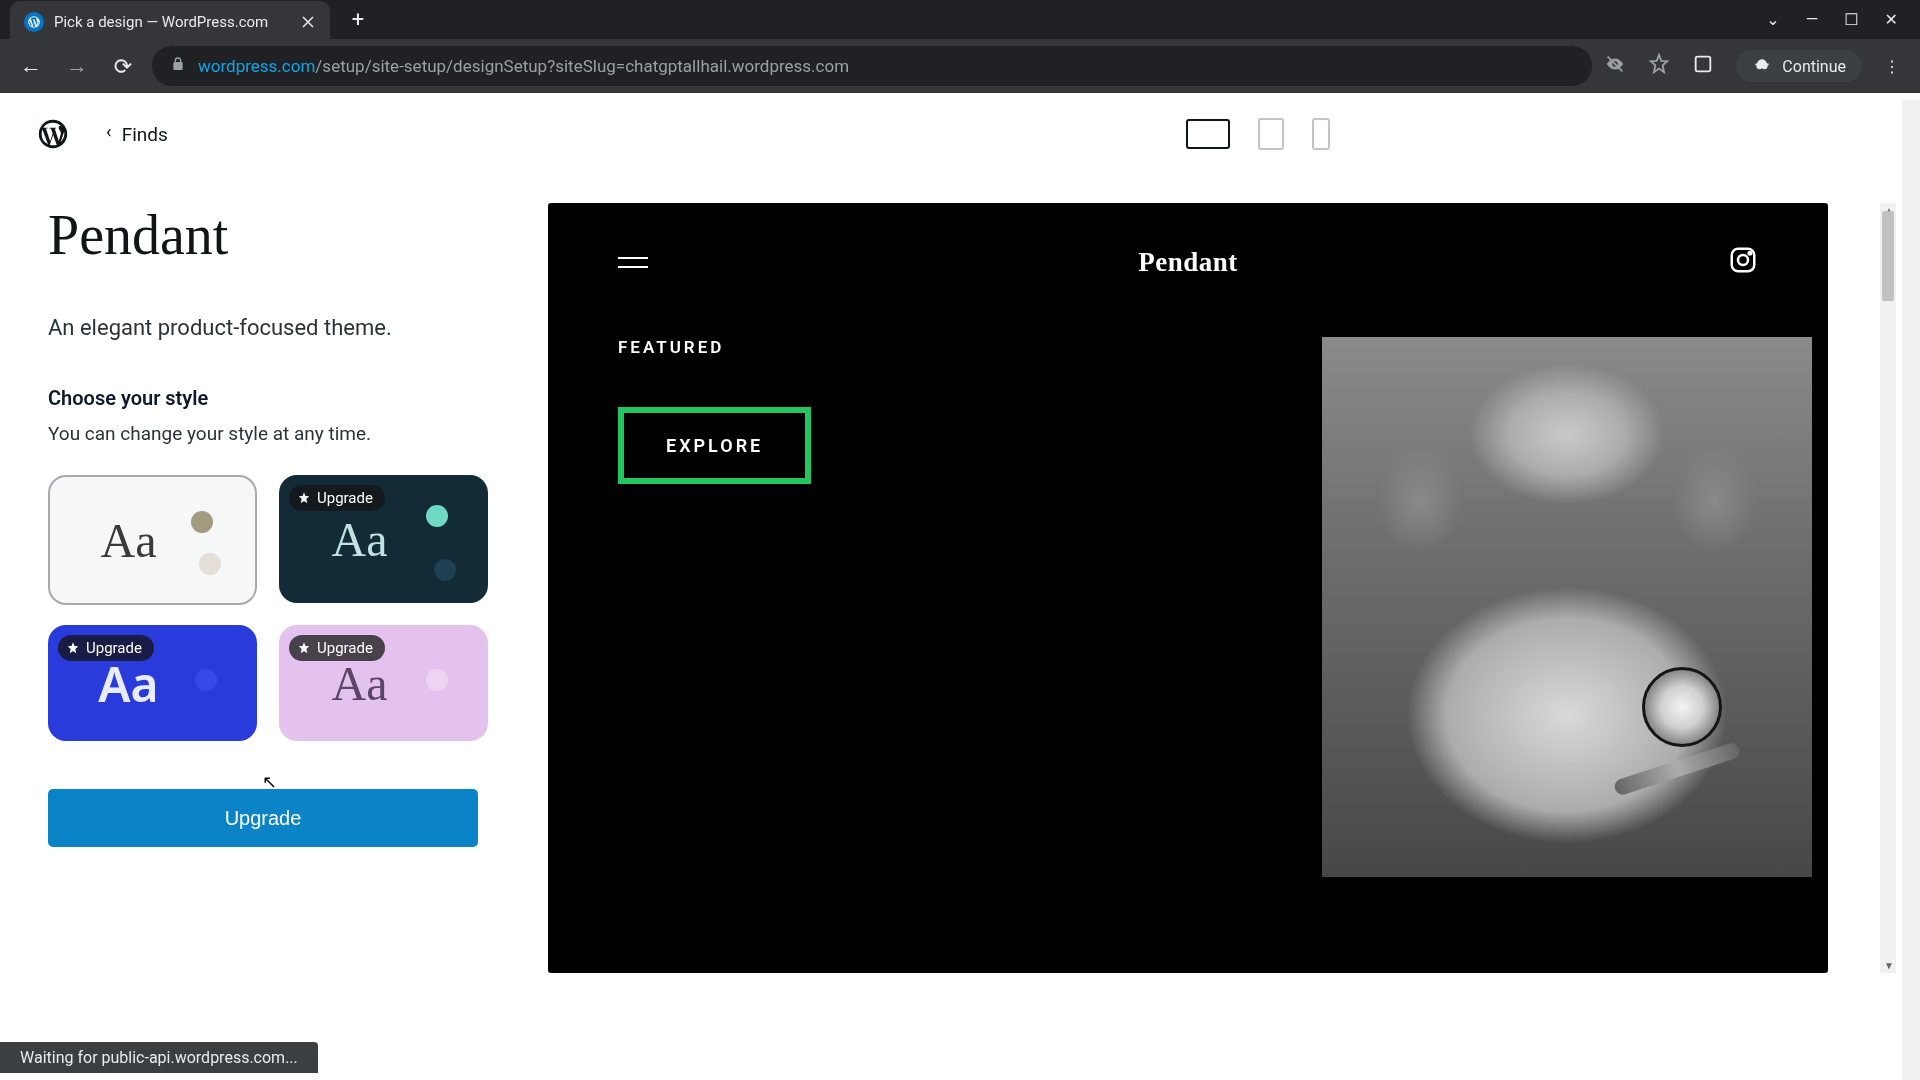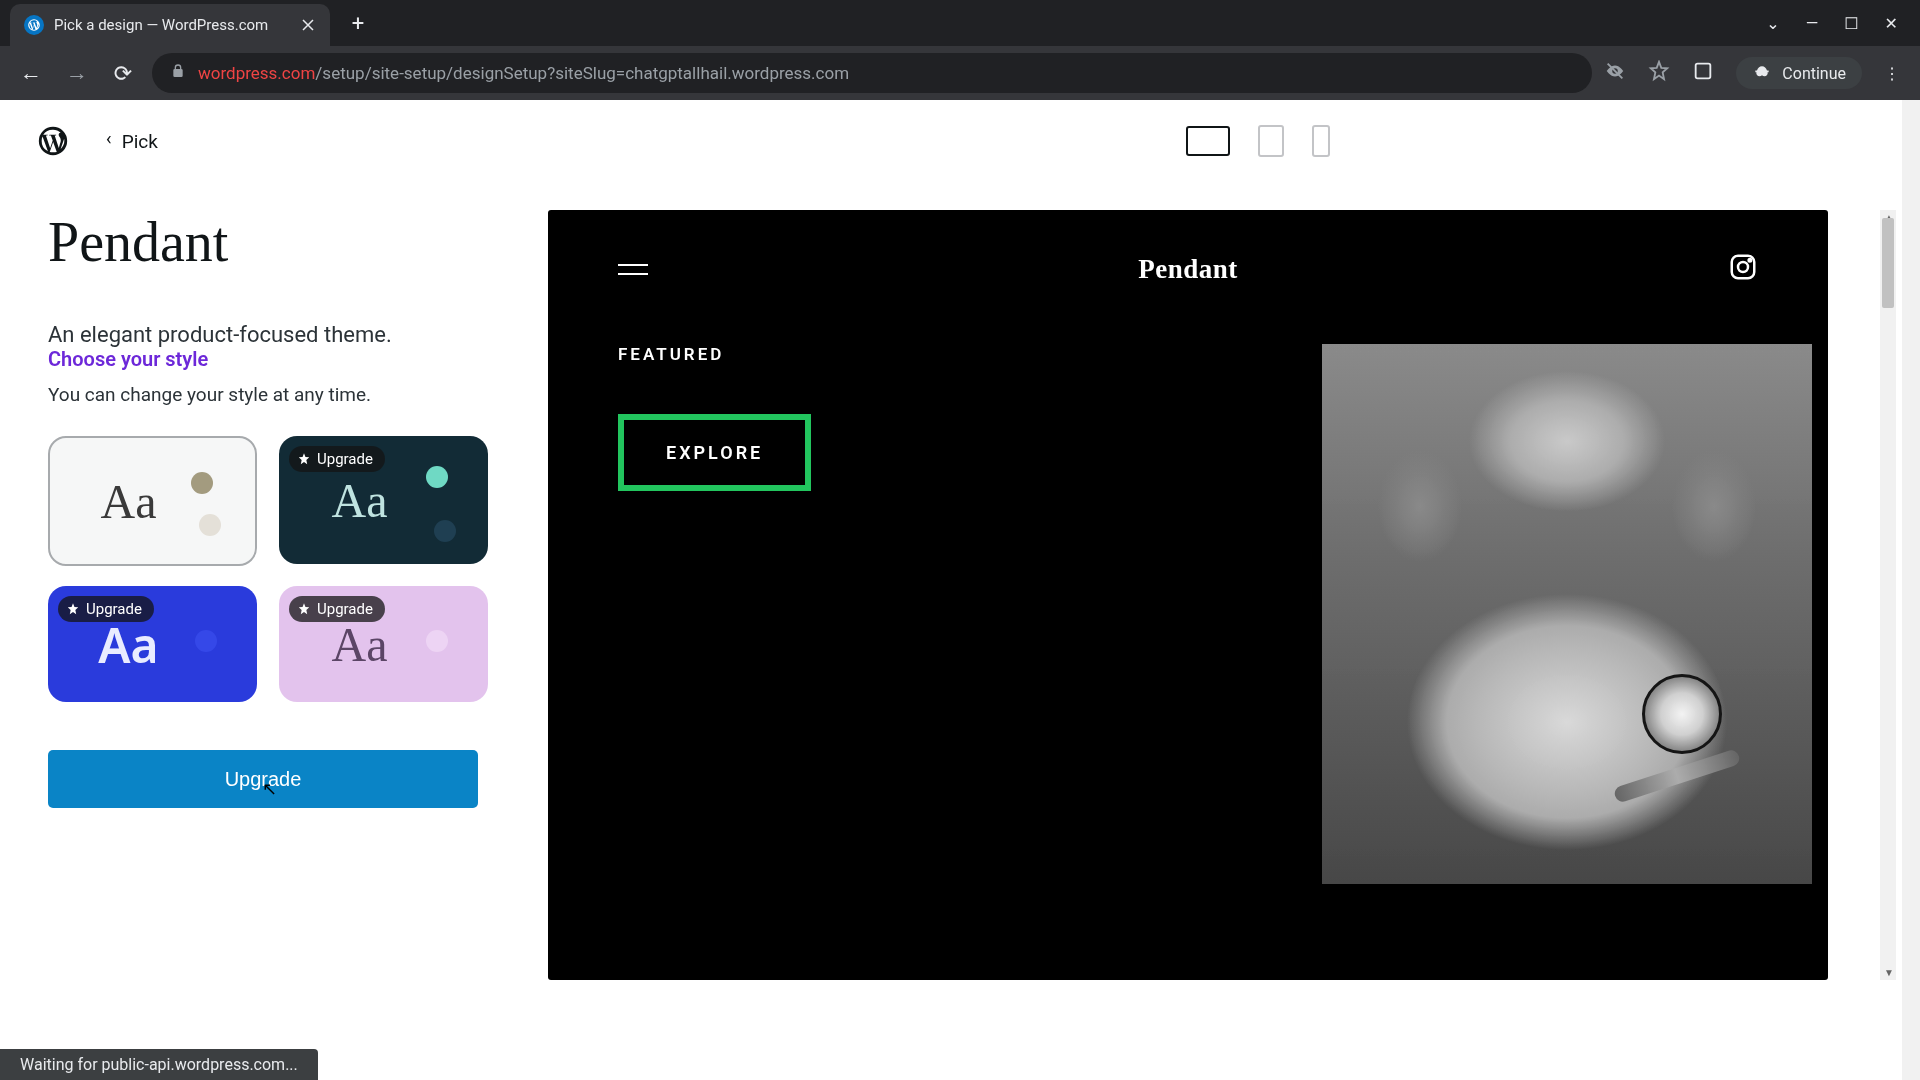--- a/index.html
+++ b/index.html
@@ -1,35 +1,35 @@
 <!DOCTYPE html>
 <html><head>
 <meta charset="utf-8">
 <style>
 * { margin: 0; padding: 0; box-sizing: border-box; }
 body { font-family: -apple-system, BlinkMacSystemFont, "Segoe UI", Roboto, sans-serif; background: #fff; overflow: hidden; width: 1920px; height: 1080px; }
 
 
 .browser-chrome { background: #202124; color: #e8eaed; }
-.tab-bar { display: flex; align-items: center; height: 46px; padding-left: 10px; }
+.tab-bar { display: flex; align-items: center; height: 39px; padding-left: 10px; }
 .tab { display: flex; align-items: center; gap: 10px; background: #35363a; border-radius: 10px 10px 0 0; padding: 0 14px; height: 42px; min-width: 320px; margin-top: 4px; }
 .tab-favicon { width: 20px; height: 20px; border-radius: 50%; background: #0675c4; display: flex; align-items: center; justify-content: center; }
 .tab-favicon svg { width: 14px; height: 14px; fill: #fff; }
 .tab-title { font-size: 15px; color: #e8eaed; }
 .tab-close { margin-left: auto; width: 16px; height: 16px; display:flex; align-items:center; justify-content:center; }
 .new-tab { width: 36px; height: 36px; display: flex; align-items: center; justify-content: center; font-size: 22px; color: #e8eaed; margin-left: 10px; }
 .window-controls { margin-left: auto; display: flex; gap: 26px; padding-right: 22px; }
 .window-controls span { font-size: 16px; color: #e8eaed; }
 
 .addr-bar { display: flex; align-items: center; gap: 12px; background: #35363a; padding: 8px 14px; height: 54px; }
 .nav-btn { width: 34px; height: 34px; display: flex; align-items: center; justify-content: center; color: #9aa0a6; font-size: 22px; }
 .nav-btn.active { color: #e8eaed; }
 .url-box { flex: 1; background: #202124; border-radius: 30px; height: 40px; display: flex; align-items: center; padding: 0 18px; gap: 12px; color: #9aa0a6; font-size: 17px; }
 .url-box .lock { color: #9aa0a6; }
-.url-box .domain { color: #ef4444; }
+.url-box .domain { color: #0ea5e9; }
 .addr-right { display: flex; align-items: center; gap: 22px; padding-right: 6px; }
 .incognito-badge { display: flex; align-items: center; gap: 10px; background: #3c4043; border-radius: 20px; padding: 6px 16px; }
 .incognito-badge svg { width: 20px; height: 20px; fill: #e8eaed; }
 
 
 .page { position: relative; background: #fff; height: calc(1080px - 100px); }
 .topbar { display: flex; align-items: center; padding: 24px 40px 12px 36px; }
 .wp-logo { width: 34px; height: 34px; display: flex; align-items: center; justify-content: center; }
 .wp-logo svg { width: 34px; height: 34px; fill: #101517; }
 .back-link { display: flex; align-items: center; gap: 10px; margin-left: 36px; font-size: 19px; color: #101517; }
@@ -38,21 +38,21 @@
 .device { width: 40px; height: 30px; border: 2px solid #c3c4c7; border-radius: 3px; position: relative; }
 .device.desktop { border-color: #101517; width: 44px; height: 30px; }
 .device.tablet { width: 26px; height: 32px; }
 .device.mobile { width: 18px; height: 32px; }
 
 .content-row { display: flex; padding: 0 40px 0 48px; gap: 60px; }
 
 .sidebar { width: 440px; flex-shrink: 0; padding-top: 40px; }
 .theme-title { font-family: Georgia, 'Times New Roman', serif; font-size: 56px; font-weight: 400; color: #101517; }
 .theme-desc { font-size: 22px; color: #2c3338; margin-top: 48px; }
-.sec-heading { font-size: 20px; font-weight: 600; color: #6d28d9; }
+.sec-heading { font-size: 20px; font-weight: 600; color: #0f172a; margin-top: 46px; }
 .sec-sub { font-size: 19px; color: #2c3338; margin-top: 12px; }
 
 .style-grid { display: grid; grid-template-columns: 1fr 1fr; gap: 20px 22px; margin-top: 30px; }
 .style-card { position: relative; border-radius: 18px; height: 128px; display: flex; align-items: center; justify-content: center; overflow: hidden; cursor: pointer; }
 .style-card.selected { border: 2px solid #a7aaad; background: #f6f7f7; height: 130px; }
 .style-card.dark { background: #122b36; }
 .style-card.blue { background: #2a3bdc; height: 116px; }
 .style-card.lav { background: #e3c3ed; height: 116px; }
 .style-aa { font-family: Georgia, serif; font-size: 48px; position: relative; left: -24px; }
 .style-card .dot1, .style-card .dot2 { position: absolute; border-radius: 50%; }
@@ -172,21 +172,21 @@
 
 <div class="page">
   <div class="topbar">
     <div class="wp-logo">
       <svg viewBox="0 0 24 24">
           <path d="M12 2a10 10 0 100 20 10 10 0 000-20zm-8 10c0-1.1.2-2.2.6-3.1l3.8 10.4A8 8 0 014 12zm8 8c-.8 0-1.6-.1-2.3-.3l2.4-7 2.5 6.8c0 .1 0 .1.1.2-.9.2-1.8.3-2.7.3zm1.1-11.8c.5 0 .9-.1.9-.1.4 0 .4-.7-.1-.6 0 0-1.3.1-2.2.1-.8 0-2.1-.1-2.1-.1-.4 0-.5.6 0 .6 0 0 .4.1.9.1l1.3 3.5-1.8 5.4-3-8.9c.5 0 .9-.1.9-.1.4 0 .4-.7-.1-.6 0 0-1.3.1-2.2.1h-.5A8 8 0 0112 4c2.1 0 4 .8 5.4 2.1h-.1c-.8 0-1.3.7-1.3 1.4 0 .7.4 1.2.8 1.9.3.5.7 1.2.7 2.2 0 .7-.3 1.5-.6 2.6l-.8 2.7-2.9-8.7zm6.4.6c.3.9.5 1.9.5 3 0 2.3-1 4.4-2.6 5.8l2.4-7c.5-1.1.6-2 .6-2.8 0-.3 0-.6-.1-.8l-.8 1.8z"></path>
         </svg>
     </div>
     <div class="back-link">
       <span class="chevron-left">›</span>
-      <span>Pick</span>
+      <span>Finds</span>
     </div>
     <div class="device-toggle">
       <div class="device desktop"></div>
       <div class="device tablet"></div>
       <div class="device mobile"></div>
     </div>
   </div>
 
   <div class="content-row">
     <div class="sidebar">

